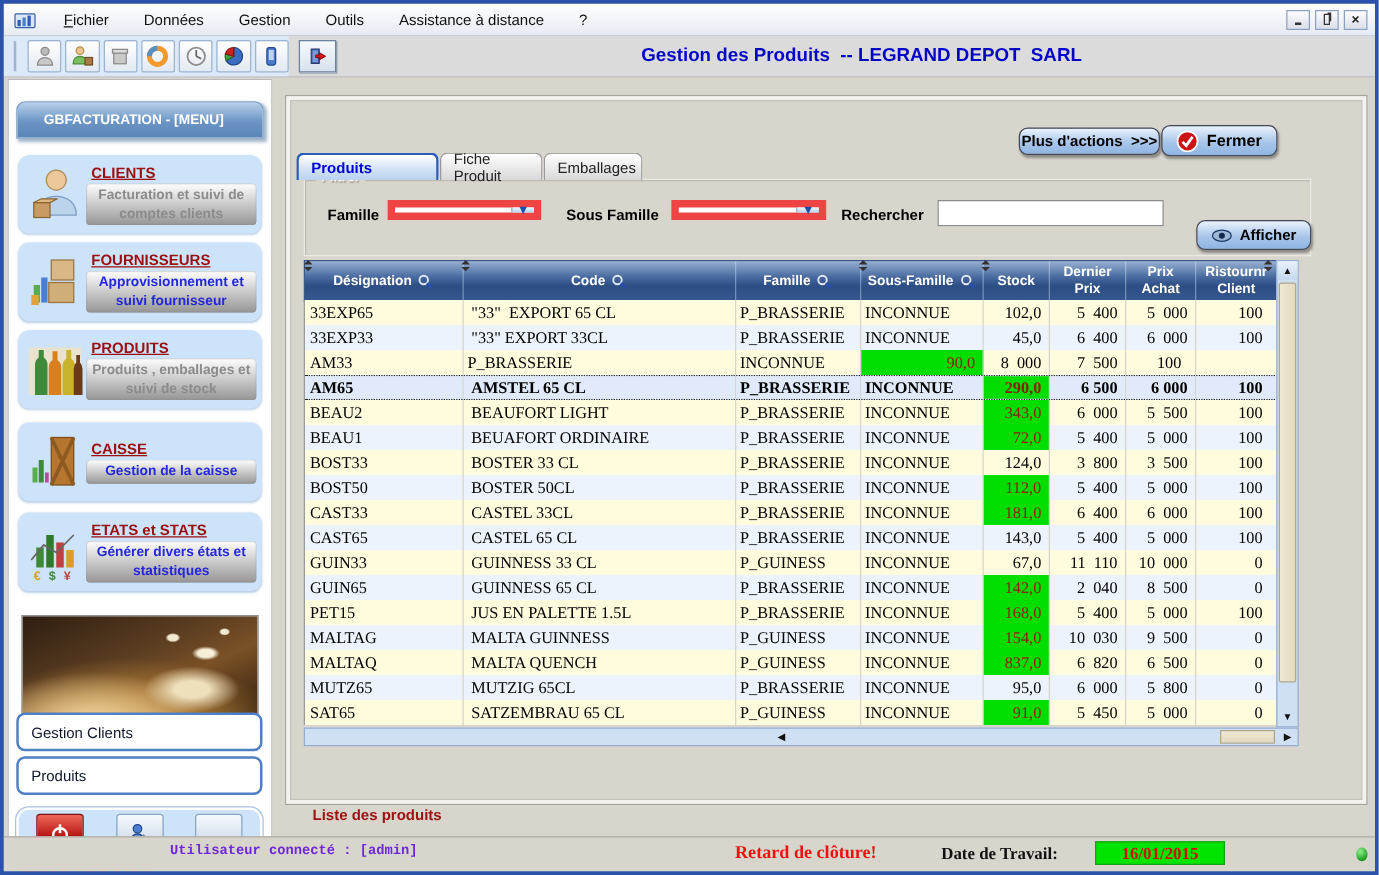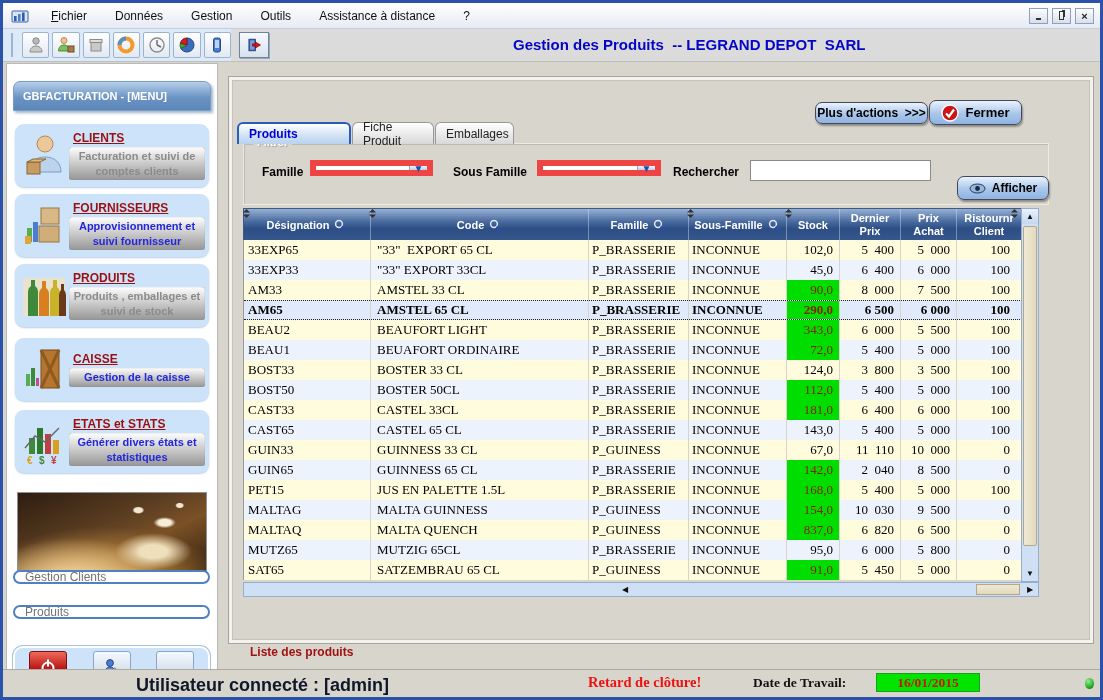--- a/index.html
+++ b/index.html
@@ -20,37 +20,37 @@
   
   .toolbar{position:absolute;left:0;top:26px;right:0;height:32px;background:#dbdbdb;border-bottom:1px solid #bfbfbf}
   .tb-group{position:absolute;left:0;top:0;height:32px;width:228px;background:#dce9f8;display:flex;align-items:center;gap:3px;padding-left:8px;box-sizing:border-box}
   .tb-sep{width:3px;height:24px;border-left:2px double #9fb4cd;margin-right:3px}
   .tb-btn{width:28px;height:26px;background:linear-gradient(#ffffff,#e2e9f2);border:1px solid #9db4cf;border-radius:2px;display:flex;align-items:center;justify-content:center;padding:0}
   .tb-exit{position:absolute;left:236px;top:3px;width:30px;height:26px;background:linear-gradient(#f6f9fd,#d7e2ee);border:1px solid #6c829d;box-shadow:1px 1px 0 #9aa7b5;display:flex;align-items:center;justify-content:center}
   .app-title{position:absolute;left:510px;top:7px;font-size:15px;font-weight:bold;color:#0505c6;white-space:pre}
 
   
   .sidebar{position:absolute;left:3px;top:60px;width:212px;bottom:2px;background:#ffffff;border:1px solid #b9b9b9;box-sizing:border-box}
-  .sb-header{position:absolute;left:6px;top:17px;width:198px;height:30px;border-radius:7px 7px 0 0;background:linear-gradient(#b7d0ea,#6b94c4 55%,#5b86b8);border:1px solid #7b9cc2;box-shadow:2px 2px 3px #9fb4c9;color:#fff;font-size:11px;font-weight:bold;display:flex;align-items:center;padding-left:9px;box-sizing:border-box}
+  .sb-header{position:absolute;left:6px;top:17px;width:198px;height:30px;border-radius:7px 7px 0 0;background:linear-gradient(#b7d0ea,#6b94c4 55%,#5b86b8);border:1px solid #7b9cc2;box-shadow:2px 2px 3px #9fb4c9;color:#fff;font-size:11px;font-weight:bold;display:flex;align-items:center;padding-left:21px;box-sizing:border-box}
   .sb-item{position:absolute;left:8px;width:194px;height:63px;background:#cde3fa;border-radius:9px;box-shadow:0 1px 2px #b9cde4;display:flex;align-items:center;padding:2px 4px;box-sizing:border-box}
   .sb-ic{width:50px;height:52px;flex:0 0 50px;display:flex;align-items:center;justify-content:center}
   .sb-right{flex:1;min-width:0}
   .sb-title{font-size:12px;font-weight:bold;color:#9a0f0f;text-decoration:underline;margin:0 0 2px 4px}
   .sb-sub{background:linear-gradient(#fefefe,#969696);border-radius:3px;font-size:11px;font-weight:bold;text-align:center;padding:2px 2px;line-height:1.3;box-shadow:inset 0 0 1px #777}
   .sub-gray{color:#8b8b8b}
   .sub-blue{color:#2326dd}
   .sb-photo{position:absolute;left:10px;top:428px;width:190px;height:80px;border:1px solid #909090;box-sizing:border-box;background:
     radial-gradient(ellipse 16px 8px at 78% 38%,#f7eed8 40%,rgba(247,238,216,0) 70%),
     radial-gradient(ellipse 8px 5px at 64% 22%,#f3e8cf 50%,rgba(247,238,216,0) 75%),
     radial-gradient(ellipse 6px 4px at 86% 16%,#f3e8cf 50%,rgba(247,238,216,0) 75%),
     radial-gradient(ellipse 55px 26px at 72% 75%,#efe0bc 25%,rgba(239,224,188,0) 70%),
     radial-gradient(ellipse 120px 60px at 30% 115%,#e8c88f 20%,rgba(232,200,143,0) 75%),
     radial-gradient(ellipse 170px 90px at 45% 135%,#c08a3e 30%,rgba(192,138,62,0) 80%),
     linear-gradient(155deg,#2e1d10 0%,#5d3f22 45%,#7b5126 65%,#33200f 100%)}
-  .sb-tab{position:absolute;left:6px;width:197px;height:14px;background:#ffffff;border:2px solid #4f7fc4;border-radius:7px;box-sizing:border-box;display:flex;align-items:center;padding-left:10px;font-size:12px;color:#737373}
+  .sb-tab{position:absolute;left:6px;width:197px;height:31px;background:#ffffff;border:2px solid #4f7fc4;border-radius:7px;box-sizing:border-box;display:flex;align-items:center;padding-left:10px;font-size:12px;color:#0f172a}
   .sb-btnpanel{position:absolute;left:6px;top:582px;width:197px;height:42px;background:#cde3fa;border:2px solid #ffffff;box-shadow:0 0 0 1px #a9c2dd;border-radius:10px;box-sizing:border-box;display:flex;align-items:center;justify-content:space-between;padding:0 14px}
   .sb-fbtn{width:38px;height:32px;background:linear-gradient(#f5f9fd,#c2d1e3);border:1px solid #8aa5c6;border-radius:3px;display:flex;align-items:center;justify-content:center;padding:0}
   .sb-fbtn.power{background:linear-gradient(#ef6a5a,#b40f0f 60%,#8c0606);border:1px solid #7a1010}
   .sb-version{position:absolute;left:8px;top:628px;font-size:11.5px;font-weight:bold;color:#d23030}
 
   
   .panel{position:absolute;left:226px;top:74px;width:864px;height:566px;background:#d8d5cd;border:3px solid #f3f2ee;box-shadow:0 0 0 1px #a6a39b, inset 0 0 0 1px #c5c2ba;box-sizing:border-box}
   .btn{box-sizing:border-box;display:flex;align-items:center;justify-content:center;gap:6px;font-weight:bold;color:#000;background:linear-gradient(#eaf3fd,#a9c6ea 55%,#8fb4e2);border:1px solid #44485c;border-radius:7px;box-shadow:1px 2px 2px #8e8b84}
   .btn-more{position:absolute;left:812px;top:99px;width:113px;height:22px;font-size:12px;white-space:pre}
   .btn-fermer{position:absolute;left:926px;top:97px;width:93px;height:25px;font-size:13px}
@@ -93,21 +93,21 @@
   .vs-down{position:absolute;left:0;right:0;bottom:0;height:15px;display:flex;align-items:center;justify-content:center;font-size:8px;color:#111}
   .hscroll{position:absolute;left:240px;top:579px;width:796px;height:15px;background:#cfe0f4;border:1px solid #96add0;box-sizing:border-box}
   .hs-left{position:absolute;left:374px;top:0;bottom:0;width:14px;display:flex;align-items:center;justify-content:center;font-size:8px;color:#111}
   .hs-thumb{position:absolute;top:1px;bottom:1px;left:732px;width:42px;background:linear-gradient(#efe9d4,#e3dabe);border:1px solid #b2a887}
   .hs-right{position:absolute;right:1px;top:0;bottom:0;width:14px;display:flex;align-items:center;justify-content:center;font-size:8px;color:#111}
 
   .caption{position:absolute;left:247px;top:642px;font-size:12px;font-weight:bold;color:#a01212}
 
   
   .statusbar{position:absolute;left:0;right:0;bottom:0;height:27px;background:#d8d5cd;border-top:1px solid #aeaba3}
-  .st-user{position:absolute;left:133px;top:5px;font-family:Liberation Sans, sans-serif;font-size:18px;font-weight:bold;color:#0f172a}
+  .st-user{position:absolute;left:133px;top:5px;font-family:Liberation Mono, monospace;font-size:11px;font-weight:bold;color:#6d28d9}
   .st-alert{position:absolute;left:585px;top:4px;font-family:"Liberation Serif",serif;font-size:14.5px;font-weight:bold;color:#ee1111}
   .st-datelabel{position:absolute;left:750px;top:5px;font-family:"Liberation Serif",serif;font-size:13.5px;font-weight:bold;color:#111}
   .st-datebox{position:absolute;left:873px;top:3px;width:104px;height:19px;background:#00e400;border:1px solid #18a018;display:flex;align-items:center;justify-content:center;font-family:"Liberation Serif",serif;font-size:13.5px;font-weight:bold;color:#cf1100;box-sizing:border-box}
   .st-led{position:absolute;left:1082px;top:8px;width:9px;height:11px;border-radius:50%;background:radial-gradient(circle at 35% 30%,#8cf08c,#1f9e1f 70%,#0d5c0d)}
 </style>
 </head>
 <body>
 
 <div class="app">
 
@@ -414,21 +414,20 @@
         <div class="td td1">"33" EXPORT 33CL</div>
         <div class="td td2">P_BRASSERIE</div>
         <div class="td td3">INCONNUE</div>
         <div class="td td4">45,0</div>
         <div class="td td5">6  400</div>
         <div class="td td6">6  000</div>
         <div class="td td7">100</div>
       </div>
       <div class="trow odd">
         <div class="td td0">AM33</div>
-        <div class="td td1">AMSTEL 33 CL</div>
         <div class="td td2">P_BRASSERIE</div>
         <div class="td td3">INCONNUE</div>
         <div class="td td4 green">90,0</div>
         <div class="td td5">8  000</div>
         <div class="td td6">7  500</div>
         <div class="td td7">100</div>
       </div>
       <div class="trow even selected">
         <div class="td td0">AM65</div>
         <div class="td td1">AMSTEL 65 CL</div>

